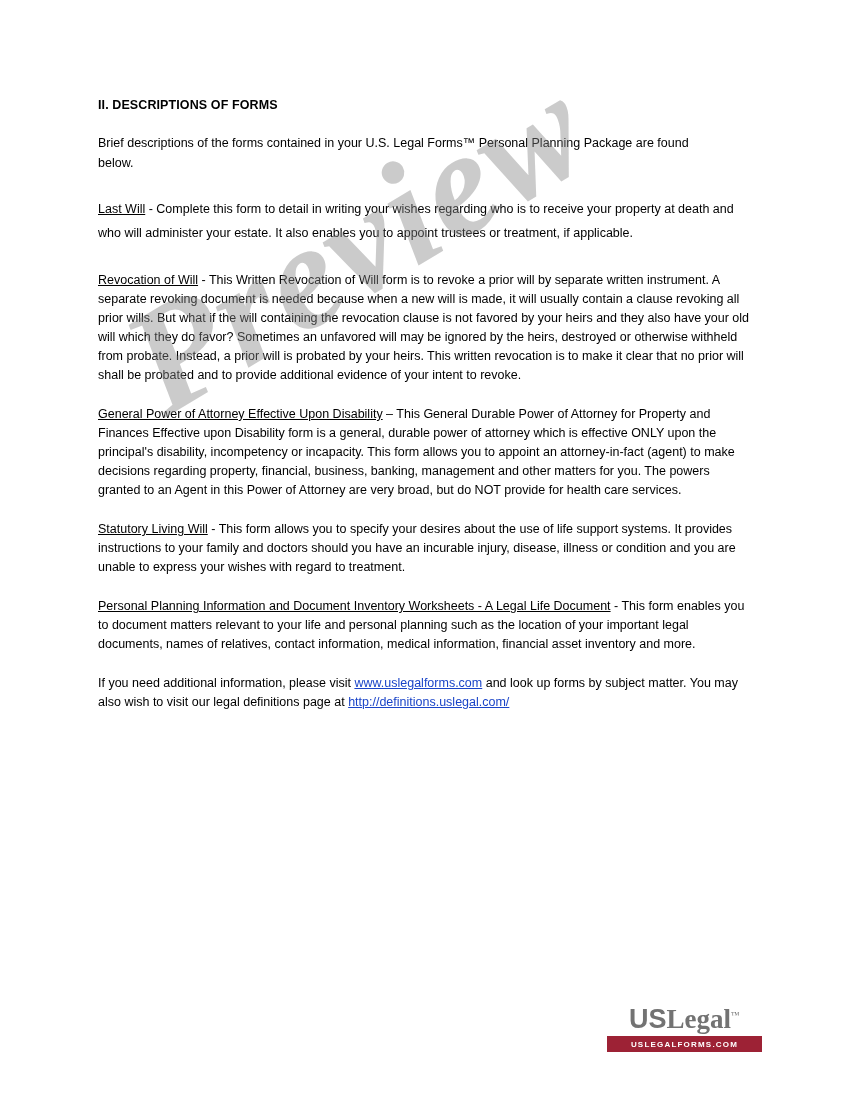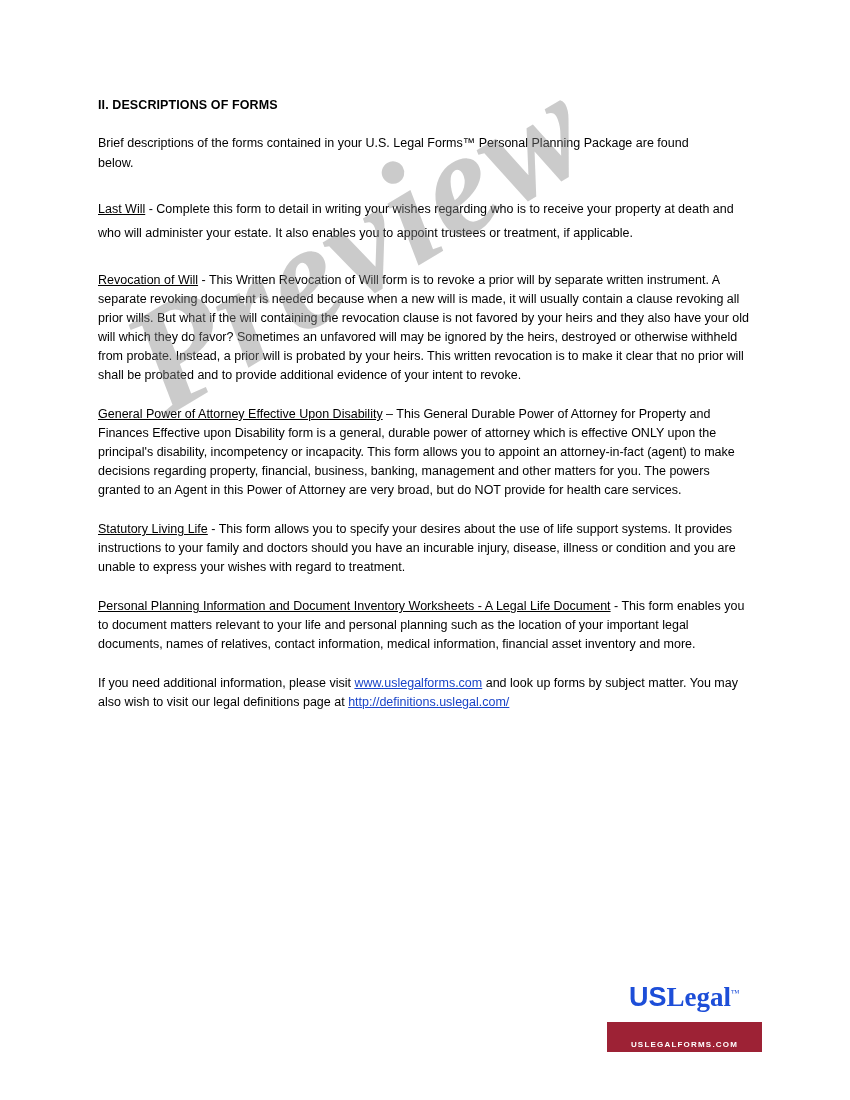--- a/index.html
+++ b/index.html
@@ -100,43 +100,43 @@
     right: 88px;
     bottom: 48px;
     width: 155px;
     text-align: center;
     z-index: 6;
   }
   .logo-main {
     font-family: "Liberation Serif", serif;
     font-size: 27px;
     font-weight: bold;
-    color: #1d4ed8;
+    color: #737373;
     letter-spacing: 0px;
     line-height: 30px;
     white-space: nowrap;
   }
   .logo-main .us {
     font-family: "Liberation Sans", sans-serif;
     font-weight: bold;
     font-size: 27px;
   }
   .logo-tm {
     font-size: 9px;
     vertical-align: super;
     font-weight: normal;
   }
   .logo-bar {
-    margin-top: 10px;
+    margin-top: 2px;
     background: #9d2235;
     color: #ffffff;
     font-size: 8px;
     font-weight: bold;
     letter-spacing: 1.2px;
-    padding: 18px 0 2px 0;
+    padding: 4px 0 2px 0;
     line-height: 10px;
   }
 </style>
 </head>
 <body>
 
 <div class="page">
 
   <div class="content">
 
@@ -150,21 +150,21 @@
 
     <p class="para tight">
       <span class="lead">Revocation of Will</span><span> - This Written Revocation of Will form is to revoke a prior will by separate written instrument. A separate revoking document is needed because when a new will is made, it will usually contain a clause revoking all prior wills. But what if the will containing the revocation clause is not favored by your heirs and they also have your old will which they do favor? Sometimes an unfavored will may be ignored by the heirs, destroyed or otherwise withheld from probate. Instead, a prior will is probated by your heirs. This written revocation is to make it clear that no prior will shall be probated and to provide additional evidence of your intent to revoke.</span>
     </p>
 
     <p class="para tight">
       <span class="lead">General Power of Attorney Effective Upon Disability</span><span> – This General Durable Power of Attorney for Property and Finances Effective upon Disability form is a general, durable power of attorney which is effective ONLY upon the principal's disability, incompetency or incapacity. This form allows you to appoint an attorney-in-fact (agent) to make decisions regarding property, financial, business, banking, management and other matters for you. The powers granted to an Agent in this Power of Attorney are very broad, but do NOT provide for health care services.</span>
     </p>
 
     <p class="para tight">
-      <span class="lead">Statutory Living Life</span><span> - This form allows you to specify your desires about the use of life support systems. It provides instructions to your family and doctors should you have an incurable injury, disease, illness or condition and you are unable to express your wishes with regard to treatment.</span>
+      <span class="lead">Statutory Living Will</span><span> - This form allows you to specify your desires about the use of life support systems. It provides instructions to your family and doctors should you have an incurable injury, disease, illness or condition and you are unable to express your wishes with regard to treatment.</span>
     </p>
 
 
     <p class="para tight">
       <span class="lead">Personal Planning Information and Document Inventory Worksheets - A Legal Life Document</span><span> - This form enables you to document matters relevant to your life and personal planning such as the location of your important legal documents, names of relatives, contact information, medical information, financial asset inventory and more.</span>
     </p>
 
     <p class="para tight">
       <span>If you need additional information, please visit </span><a class="link" href="#">www.uslegalforms.com</a><span> and look up forms by subject matter.  You may also wish to visit our legal definitions page at </span><a class="link" href="#">http://definitions.uslegal.com/</a>
     </p>

